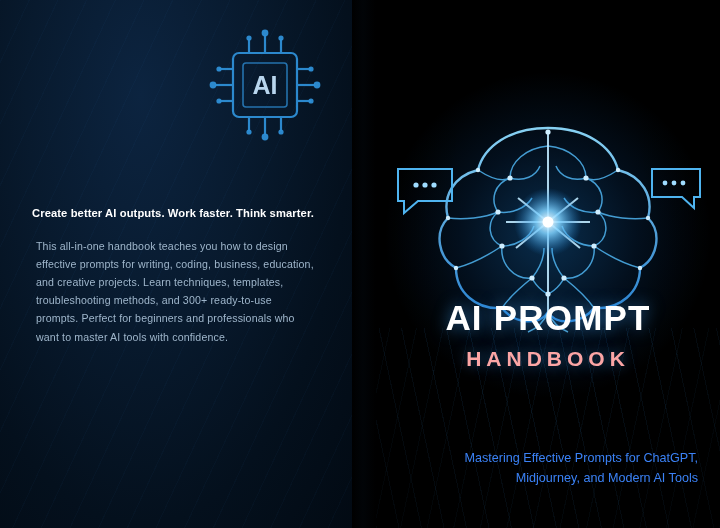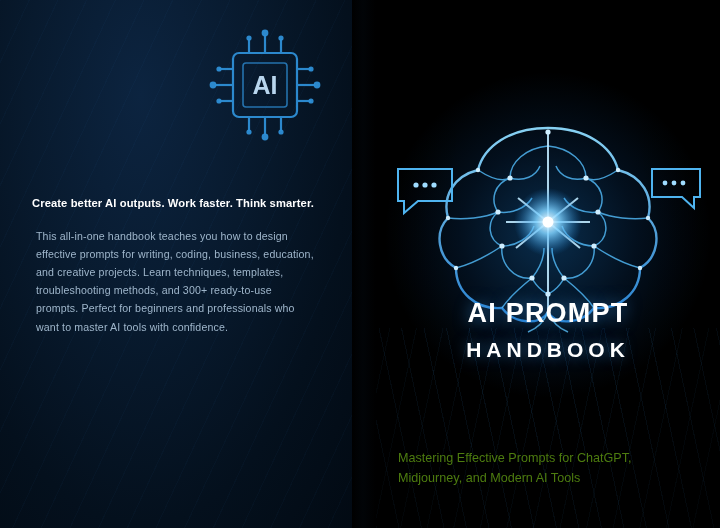--- a/index.html
+++ b/index.html
@@ -55,21 +55,21 @@
     left: 32px;
     top: 196px;
     width: 286px;
     z-index: 3;
   }
   .tagline {
     color: #ffffff;
     font-size: 11.2px;
     font-weight: bold;
     letter-spacing: 0.1px;
-    margin: 0 0 16px 0;
+    margin: 10px 0 16px 0;
     line-height: 1.3;
   }
   .blurb {
     color: #9fb6cb;
     font-size: 10.6px;
     line-height: 1.72;
     margin: 4px;
     letter-spacing: 0.15px;
   }
 
@@ -143,41 +143,41 @@
   .front-titles {
     position: absolute;
     left: 0;
     right: 0;
     top: 298px;
     text-align: center;
     z-index: 5;
   }
   .title-line1, .title-line2 {
     color: #ffffff;
-    font-size: 27px;
+    font-size: 35px;
     font-weight: bold;
     letter-spacing: 1.2px;
     line-height: 1.12;
     text-shadow: 0 0 16px rgba(70,170,255,0.55);
   }
   .title-sub {
     margin-top: 10px;
-    color: #ffffff;
+    color: #fca5a5;
     font-size: 21px;
     font-weight: bold;
     letter-spacing: 5px;
     text-shadow: 0 0 14px rgba(70,170,255,0.5);
   }
   .front-strapline {
     position: absolute;
     left: 22px;
     right: 22px;
     top: 448px;
-    text-align: left;
-    color: #4d7c0f;
+    text-align: right;
+    color: #3b82f6;
     font-size: 12.6px;
     line-height: 1.62;
     z-index: 5;
   }
 </style>
 </head>
 <body>
 
 <div class="cover-wrap">
 

